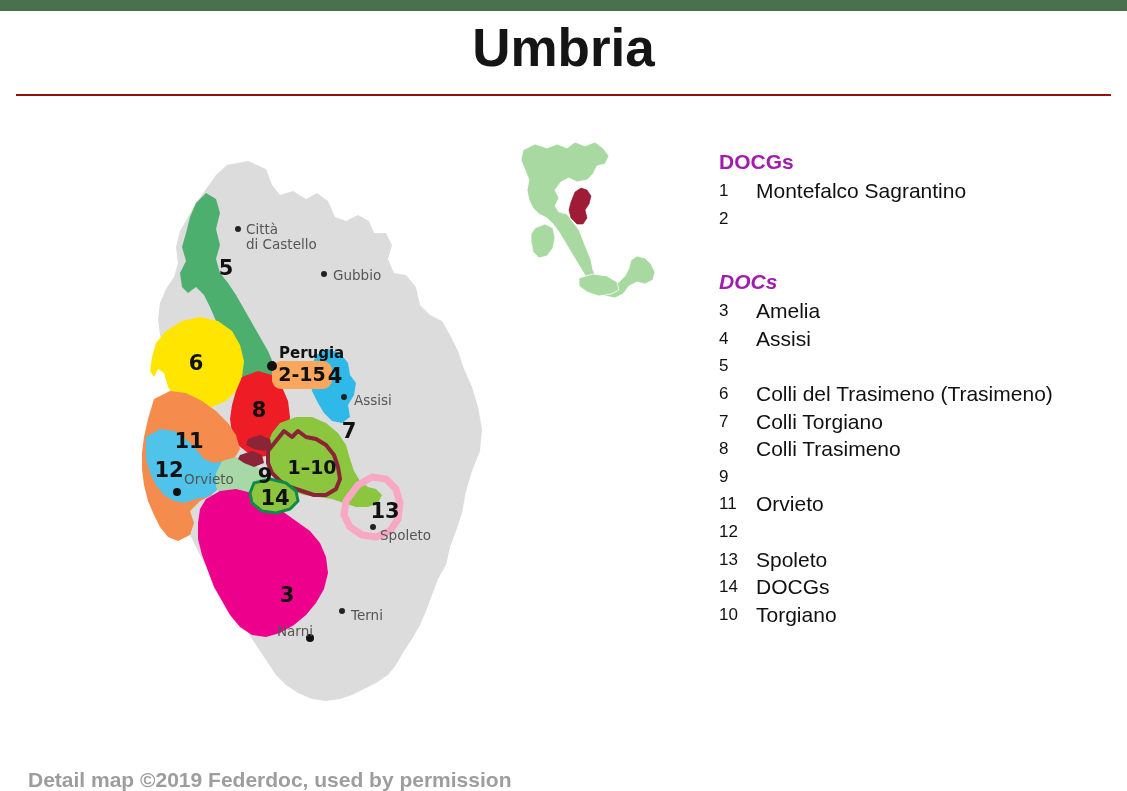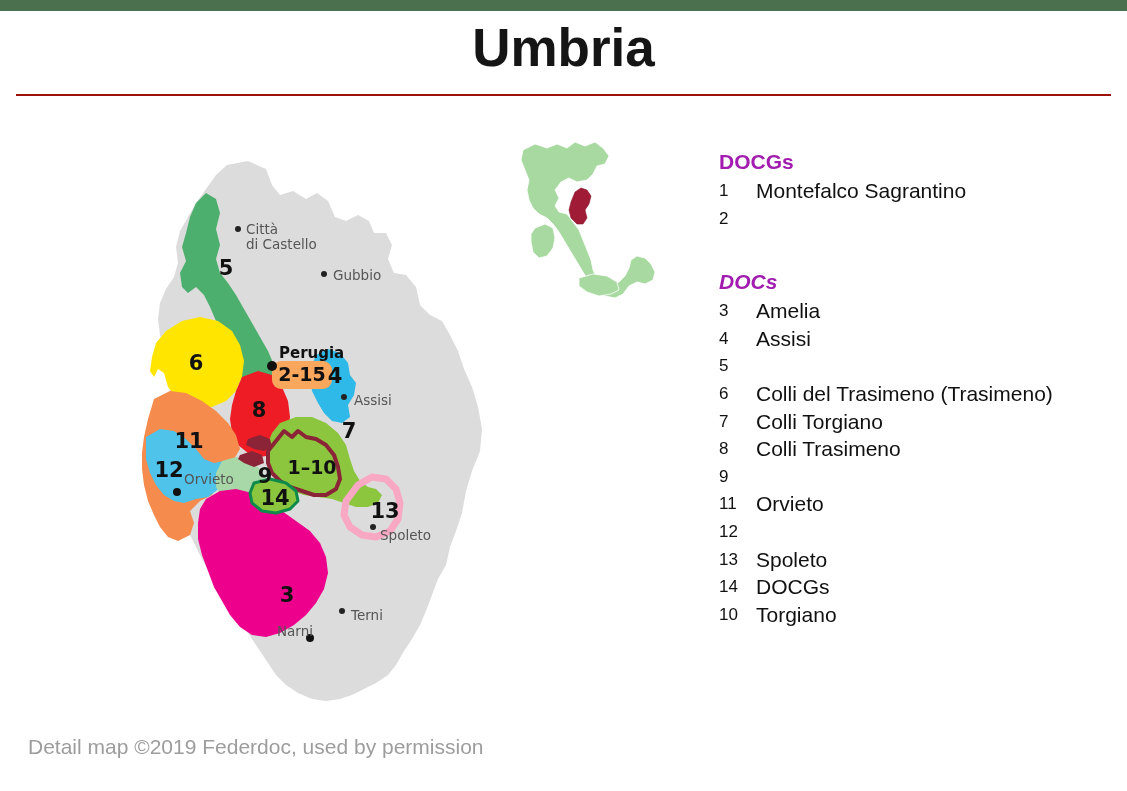--- a/index.html
+++ b/index.html
@@ -41,24 +41,24 @@
     left: 16px; top: 94px;
     width: 1095px;
     height: 2px;
     background: #9d1008;
   }
 
   
   .footer-note {
     position: absolute;
     left: 28px;
-    top: 735px;
+    top: 768px;
     font-size: 21px;
     color: #9d9d9d;
-    font-weight: 400;
+    font-weight: 700;
     white-space: nowrap;
   }
 
   
   .legend {
     position: absolute;
     left: 719px;
     top: 148px;
     width: 400px;
   }

